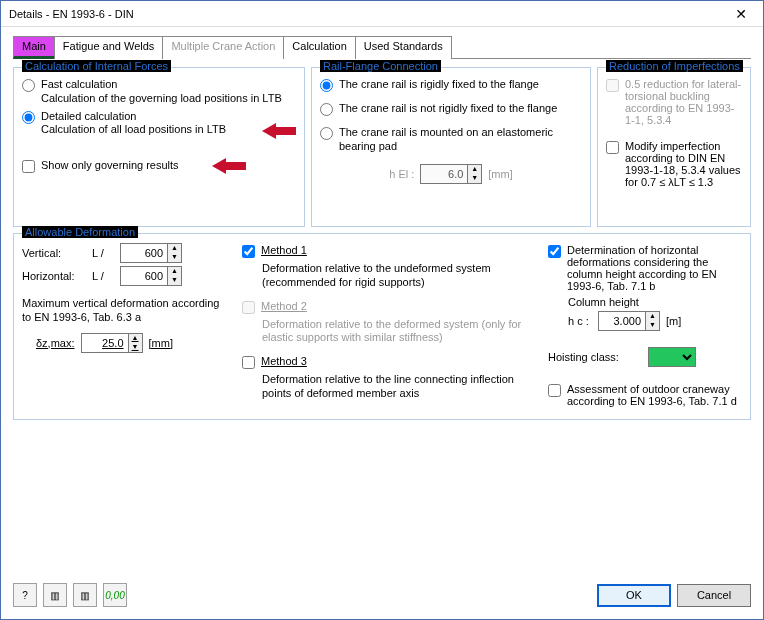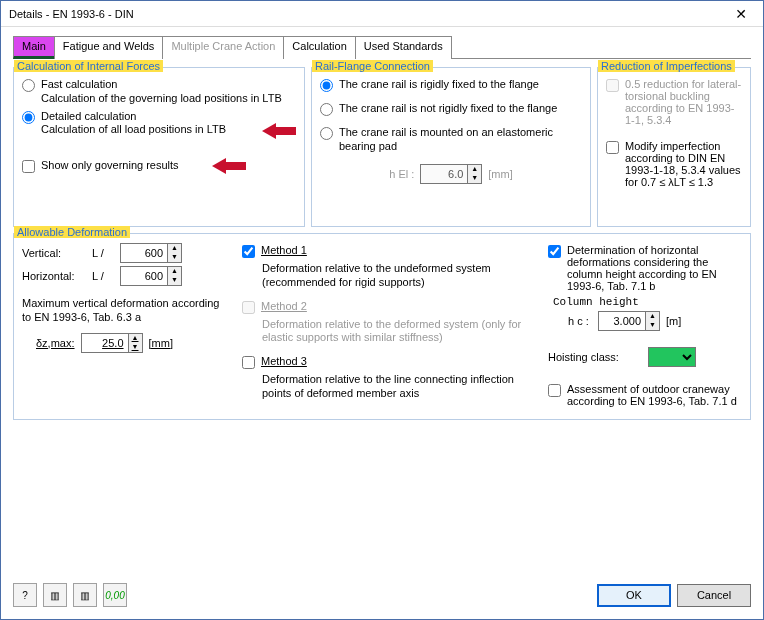--- a/index.html
+++ b/index.html
@@ -8,21 +8,21 @@
   .titlebar { height:26px; background:#fff; display:flex; align-items:center; padding:0 8px; border-bottom:1px solid #ddd; }
   .titlebar .title { flex:1; color:#000; }
   .titlebar .close { width:28px; height:20px; display:flex; align-items:center; justify-content:center; font-size:14px; }
   .body { flex:1; padding:8px 12px 4px 12px; display:flex; flex-direction:column; }
   .tabs { display:flex; border-bottom:1px solid #888; margin-bottom:8px; }
   .tab { padding:3px 8px 4px 8px; border:1px solid #888; border-bottom:none; margin-right:-1px; background:#fff; position:relative; top:1px; color:#000; cursor:default; }
   .tab.disabled { color:#9a9a9a; }
   .tab.active { background:#d946ef; border-bottom:3px solid #14532d; }
   .groups-row { display:flex; gap:6px; }
   .group { border:1px solid #b9cde5; padding:6px 8px 8px 8px; position:relative; }
-  .group .legend { color:#2a6fcf; position:absolute; top:-8px; left:0; background:#fde047; padding:0 3px; }
+  .group .legend { color:#2a6fcf; position:absolute; top:-8px; left:8px; background:#000000; padding:0 3px; }
   .g1 { flex:0 0 292px; height:160px; }
   .g2 { flex:0 0 280px; height:160px; }
   .g3 { flex:1; height:160px; }
   .g4 { flex:1; margin-top:6px; height:320px; }
   .radio-row, .check-row { display:flex; align-items:flex-start; margin:4px 0; }
   .radio-row input, .check-row input { margin:1px 6px 0 0; flex-shrink:0; }
   .sub { color:#000; line-height:1.25; }
   .disabled-text { color:#9a9a9a; }
   .hEl-row { display:flex; align-items:center; justify-content:center; margin-top:10px; gap:6px; }
   .spin { display:inline-flex; align-items:center; border:1px solid #767676; height:20px; background:#fff; }
@@ -197,21 +197,21 @@
             <span><u>Method 3</u></span>
           </div>
           <div class="method-desc">Deformation relative to the line connecting inflection points of deformed member axis</div>
         </div>
 
         <div class="ad-col3">
           <div class="check-row">
             <input type="checkbox" checked="" style="">
             <span>Determination of horizontal deformations considering the column height according to EN 1993-6, Tab. 7.1 b</span>
           </div>
-          <div style="margin-left:5px; margin-top:4px;font-family:Liberation Mono, monospace;">Column height</div>
+          <div style="margin-left:20px; margin-top:4px;">Column height</div>
           <div class="row" style="margin-left:20px;">
             <span style="width:30px;">h c :</span>
             <span class="spin">
               <input value="3.000" style="">
               <span class="spinbtns">
                   <span>▲</span>
                   <span>▼</span>
                 </span>
             </span>
             <span style="margin-left:6px;">[m]</span>

